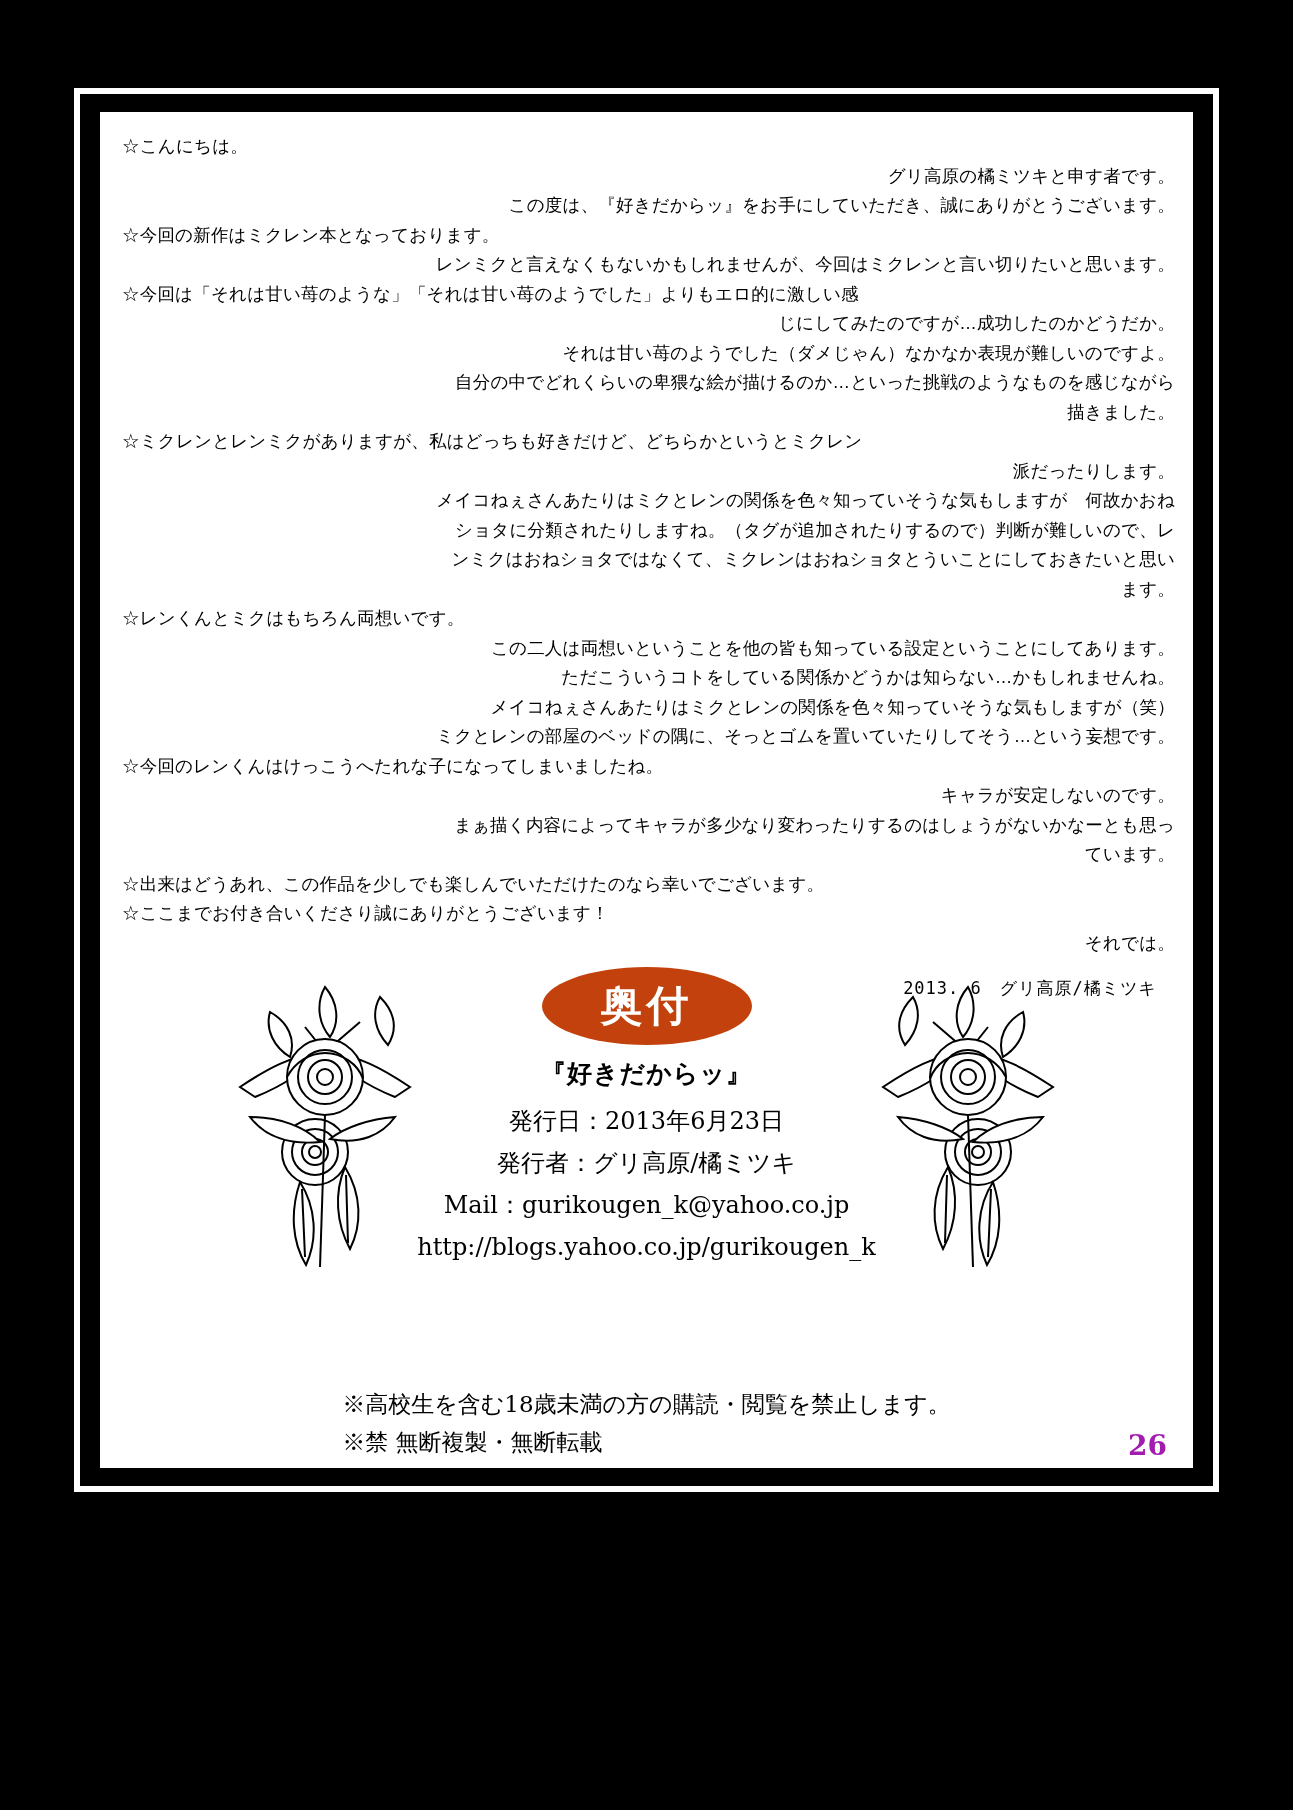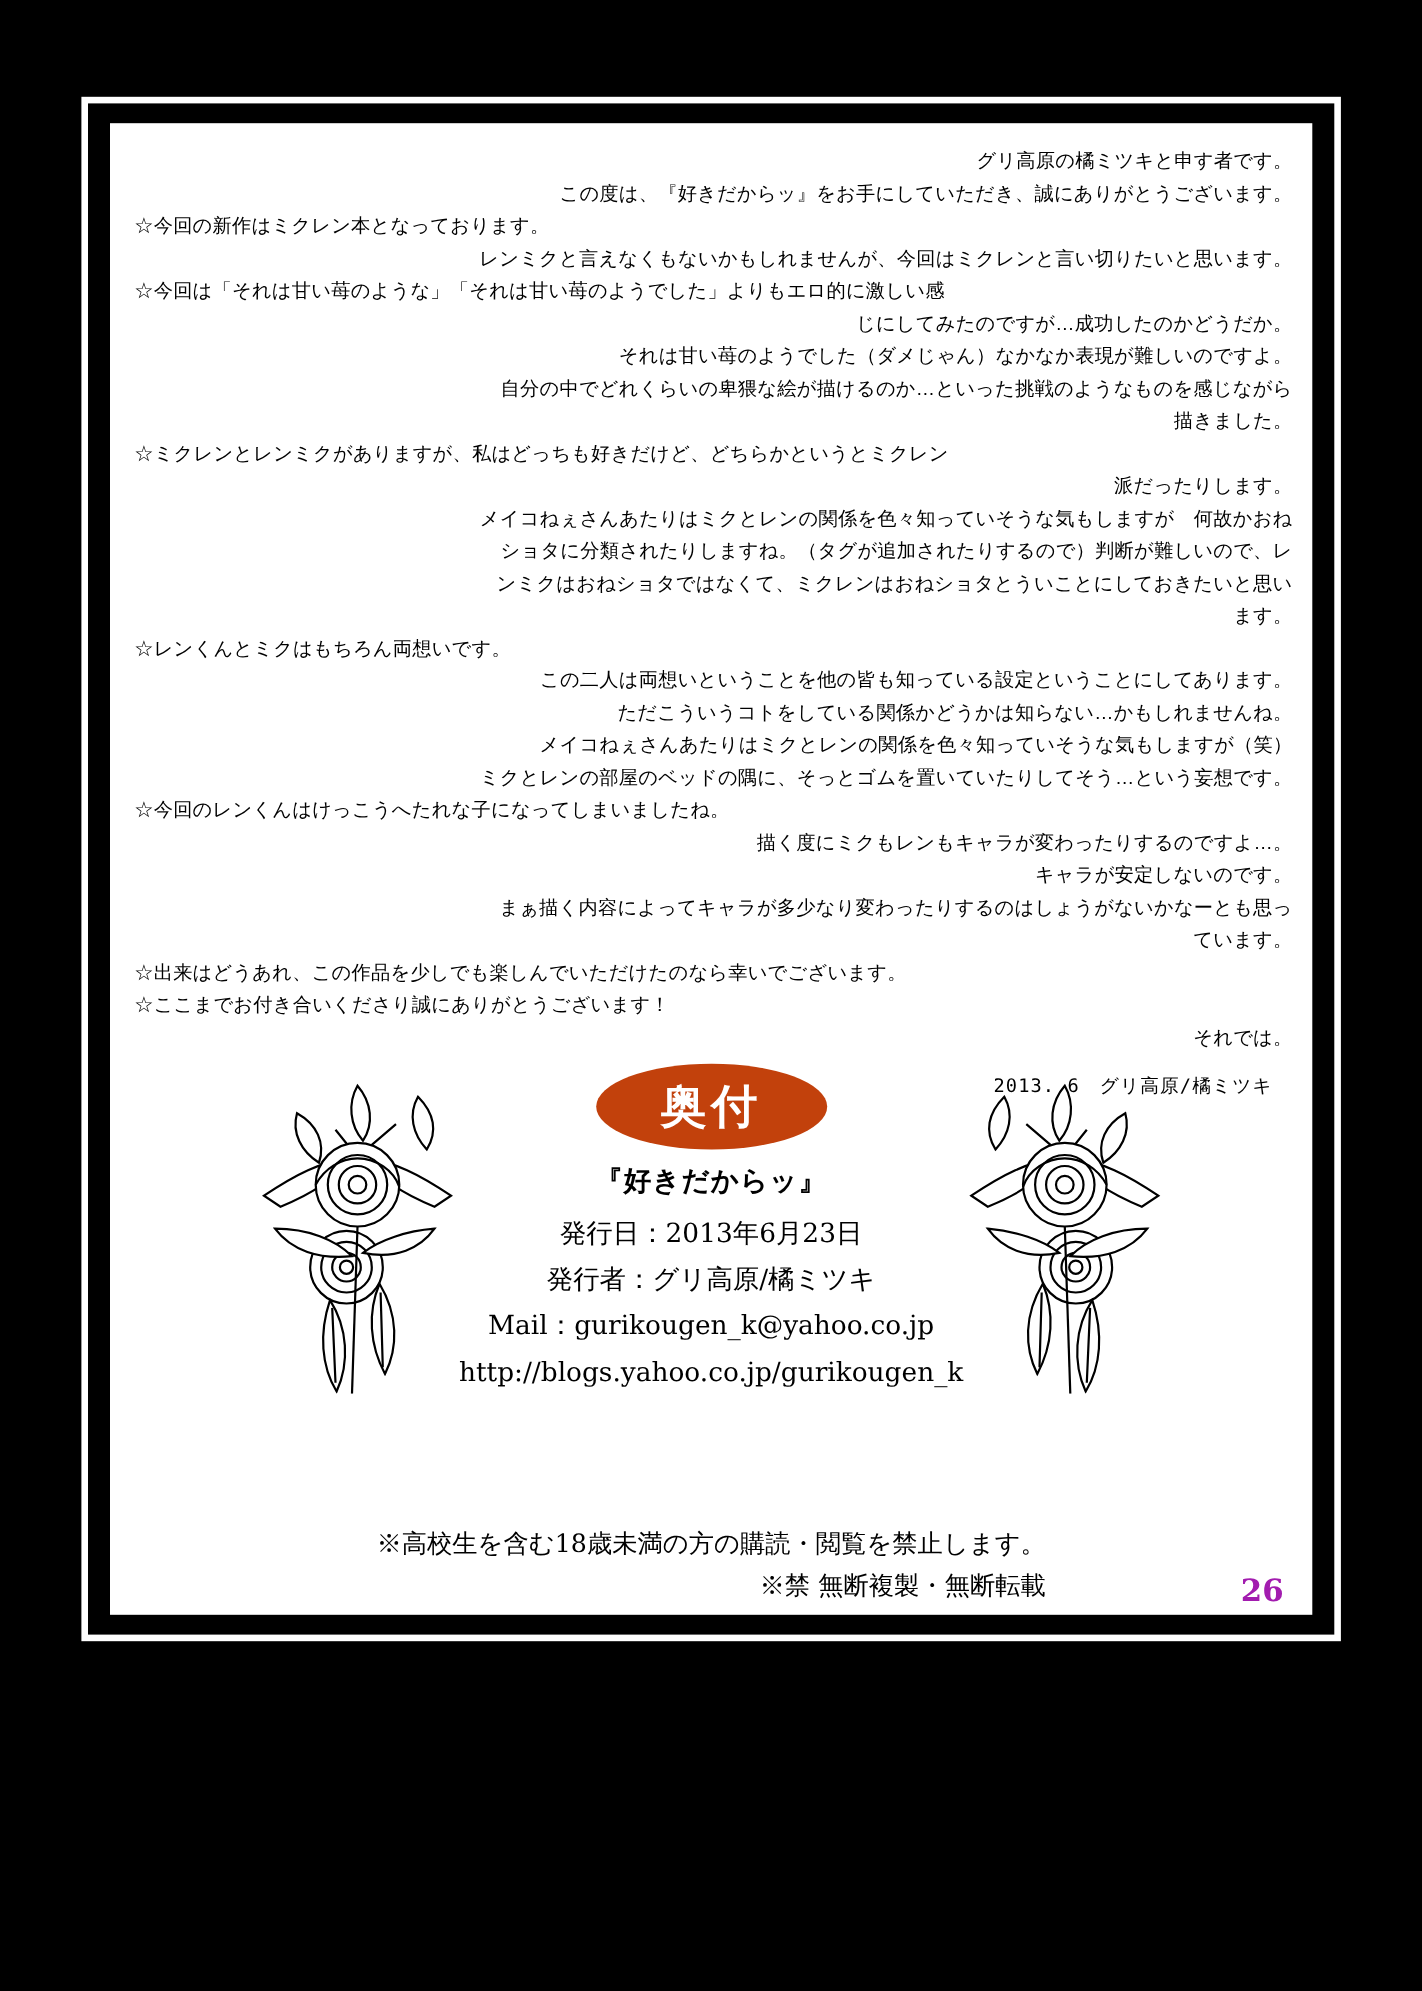--- a/index.html
+++ b/index.html
@@ -110,21 +110,21 @@
     left: 0;
     right: 0;
     top: 418px;
     text-align: center;
     font-family: "DejaVu Serif", serif;
     font-size: 23px;
     line-height: 38px;
   }
   .notice-inner {
     display: inline-block;
-    text-align: right;
+    text-align: left;
   }
   .page-num {
     position: absolute;
     right: 26px;
     bottom: 6px;
     font-family: "DejaVu Serif", serif;
     font-size: 28px;
     font-weight: bold;
     color: #a21caf;
   }
@@ -140,20 +140,21 @@
   .rose.right { right: 110px; }
   .rose svg { width: 100%; height: 100%; display: block; }
 </style>
 </head>
 <body>
 
 <div class="page-frame">
   <div class="page-inner">
 
     <div class="afterword">
+      <div class="aw-line">☆こんにちは。</div>
       <div class="aw-line indent">グリ高原の橘ミツキと申す者です。</div>
       <div class="aw-line indent">この度は、『好きだからッ』をお手にしていただき、誠にありがとうございます。</div>
       <div class="aw-line">☆今回の新作はミクレン本となっております。</div>
       <div class="aw-line indent">レンミクと言えなくもないかもしれませんが、今回はミクレンと言い切りたいと思います。</div>
       <div class="aw-line">☆今回は「それは甘い苺のような」「それは甘い苺のようでした」よりもエロ的に激しい感</div>
       <div class="aw-line indent">じにしてみたのですが…成功したのかどうだか。</div>
       <div class="aw-line indent">それは甘い苺のようでした（ダメじゃん）なかなか表現が難しいのですよ。</div>
       <div class="aw-line indent">自分の中でどれくらいの卑猥な絵が描けるのか…といった挑戦のようなものを感じながら</div>
       <div class="aw-line indent">描きました。</div>
       <div class="aw-line">☆ミクレンとレンミクがありますが、私はどっちも好きだけど、どちらかというとミクレン</div>
@@ -161,21 +162,20 @@
       <div class="aw-line indent">メイコねぇさんあたりはミクとレンの関係を色々知っていそうな気もしますが　何故かおね</div>
       <div class="aw-line indent">ショタに分類されたりしますね。（タグが追加されたりするので）判断が難しいので、レ</div>
       <div class="aw-line indent">ンミクはおねショタではなくて、ミクレンはおねショタとういことにしておきたいと思い</div>
       <div class="aw-line indent">ます。</div>
       <div class="aw-line">☆レンくんとミクはもちろん両想いです。</div>
       <div class="aw-line indent">この二人は両想いということを他の皆も知っている設定ということにしてあります。</div>
       <div class="aw-line indent">ただこういうコトをしている関係かどうかは知らない…かもしれませんね。</div>
       <div class="aw-line indent">メイコねぇさんあたりはミクとレンの関係を色々知っていそうな気もしますが（笑）</div>
       <div class="aw-line indent">ミクとレンの部屋のベッドの隅に、そっとゴムを置いていたりしてそう…という妄想です。</div>
       <div class="aw-line">☆今回のレンくんはけっこうへたれな子になってしまいましたね。</div>
-      <div class="aw-line indent">描く度にミクもレンもキャラが変わったりするのですよ…。</div>
       <div class="aw-line indent">キャラが安定しないのです。</div>
       <div class="aw-line indent">まぁ描く内容によってキャラが多少なり変わったりするのはしょうがないかなーとも思っ</div>
       <div class="aw-line indent">ています。</div>
       <div class="aw-line">☆出来はどうあれ、この作品を少しでも楽しんでいただけたのなら幸いでございます。</div>
       <div class="aw-line">☆ここまでお付き合いくださり誠にありがとうございます！</div>
       <div class="aw-line indent">それでは。</div>
       <div class="signature">2013. 6　グリ高原/橘ミツキ</div>
     </div>
 
     <div class="colophon">

